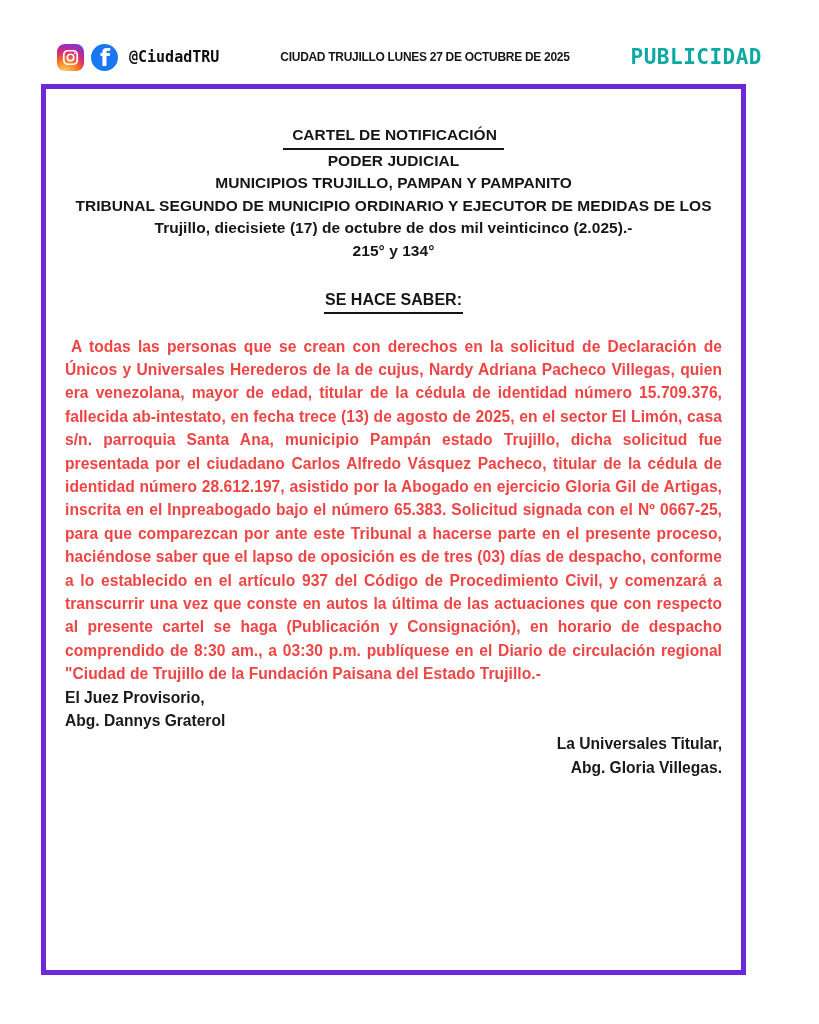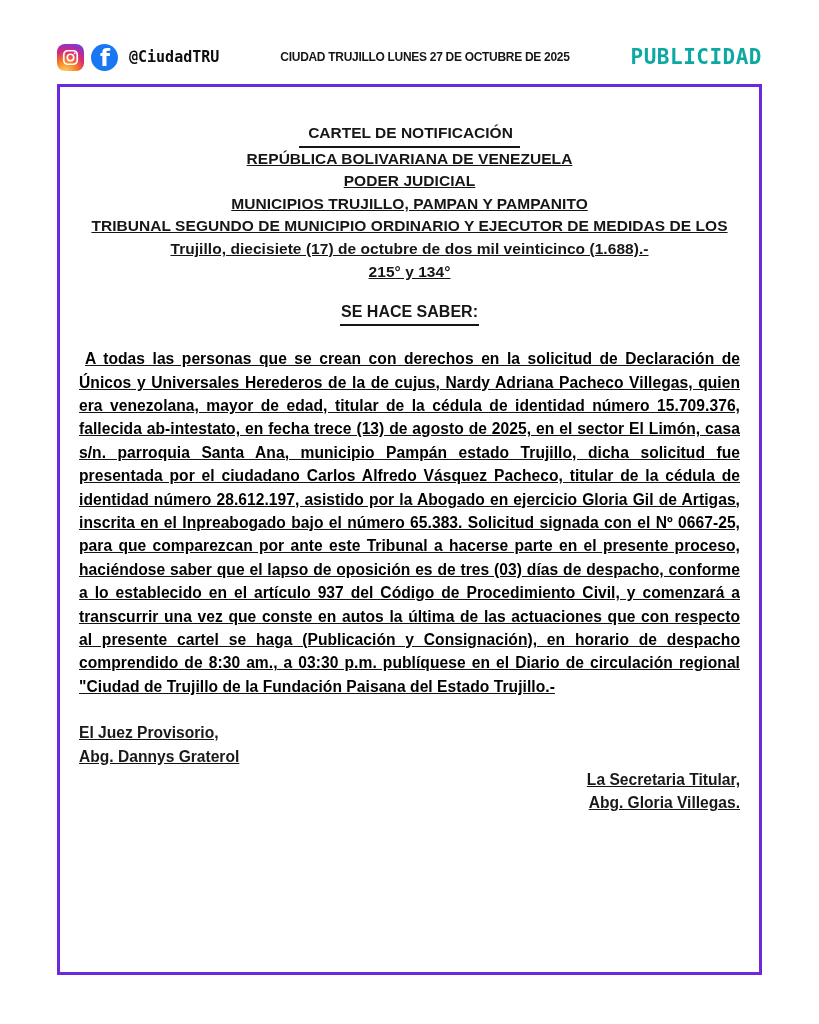--- a/index.html
+++ b/index.html
@@ -77,69 +77,67 @@
     font-size: 21px;
     letter-spacing: 0.5px;
     color: #0ca9a2;
     white-space: nowrap;
   }
 
   
   .notice-box {
     position: absolute;
     top: 84px;
-    left: 57px;
+    left: 41px;
     width: 705px;
     height: 891px;
     box-sizing: border-box;
-    border: 3px solid #6d28d9;
+    border: 5px solid #6d28d9;
     background: #ffffff;
     padding: 35px 19px 0 19px;
-    text-decoration: underline;
   }
   .doc-head {
     text-align: center;
     font-weight: bold;
     font-size: 15.5px;
     line-height: 22.6px;
     color: #161616;
     letter-spacing: 0.05px;
   }
   .doc-title-line { text-align: center; font-weight: bold; font-size: 15.5px; line-height: 22.6px; }
   .doc-title {
     display: inline-block;
     border-bottom: 2.5px solid #161616;
     padding: 0 7px 1px 9px;
     color: #161616;
   }
   .subheading-line {
-    margin-top: 18px;
+    margin-top: 26px;
     text-align: center;
     font-weight: bold;
     font-size: 16px;
     line-height: 22px;
   }
   .subheading {
     display: inline-block;
     border-bottom: 2.5px solid #161616;
     padding: 0 1px 1px 1px;
     color: #161616;
   }
   .doc-body {
     margin: 21px 0 0 0;
     text-align: justify;
     text-indent: 6px;
     font-weight: bold;
     font-size: 15.6px;
     line-height: 23.4px;
-    color: #000000;
+    color: #ef4444;
     letter-spacing: 0.05px;
   }
   .sig-left {
-    margin-top: 23px;
     font-weight: bold;
     font-size: 15.6px;
     line-height: 23.4px;
     color: #191919;
   }
   .sig-right {
     margin-top: 0;
     text-align: right;
     font-weight: bold;
     font-size: 15.6px;
@@ -165,34 +163,33 @@
     <div class="handle">@CiudadTRU</div>
   </div>
   <div class="dateline">CIUDAD TRUJILLO LUNES 27 DE OCTUBRE DE 2025</div>
   <div class="publicidad" style="color: rgb(12, 169, 162);">PUBLICIDAD</div>
 </div>
 
 <div class="notice-box">
   <div class="doc-title-line">
     <span class="doc-title">CARTEL DE NOTIFICACIÓN</span>
   </div>
-  <div class="doc-head">REPÚBLICA BOLIVARIANA DE VENEZUELA</div>
   <div class="doc-head">PODER JUDICIAL</div>
   <div class="doc-head">MUNICIPIOS TRUJILLO, PAMPAN Y PAMPANITO</div>
   <div class="doc-head">TRIBUNAL SEGUNDO DE MUNICIPIO ORDINARIO Y EJECUTOR DE MEDIDAS DE LOS</div>
-  <div class="doc-head">Trujillo, diecisiete (17) de octubre de dos mil veinticinco (1.688).-</div>
+  <div class="doc-head">Trujillo, diecisiete (17) de octubre de dos mil veinticinco (2.025).-</div>
   <div class="doc-head">215° y 134°</div>
 
   <div class="subheading-line">
     <span class="subheading">SE HACE SABER:</span>
   </div>
 
   <p class="doc-body">A todas las personas que se crean con derechos en la solicitud de Declaración de Únicos y Universales Herederos de la de cujus, Nardy Adriana Pacheco Villegas, quien era venezolana, mayor de edad, titular de la cédula de identidad número 15.709.376, fallecida ab-intestato, en fecha trece (13) de agosto de 2025, en el sector El Limón, casa s/n. parroquia Santa Ana, municipio Pampán estado Trujillo, dicha solicitud fue presentada por el ciudadano Carlos Alfredo Vásquez Pacheco, titular de la cédula de identidad número 28.612.197, asistido por la Abogado en ejercicio Gloria Gil de Artigas, inscrita en el Inpreabogado bajo el número 65.383. Solicitud signada con el Nº 0667-25, para que comparezcan por ante este Tribunal a hacerse parte en el presente proceso, haciéndose saber que el lapso de oposición es de tres (03) días de despacho, conforme a lo establecido en el artículo 937 del Código de Procedimiento Civil, y comenzará a transcurrir una vez que conste en autos la última de las actuaciones que con respecto al presente cartel se haga (Publicación y Consignación), en horario de despacho comprendido de 8:30 am., a 03:30 p.m. publíquese en el Diario de circulación regional "Ciudad de Trujillo de la Fundación Paisana del Estado Trujillo.-</p>
 
   <div class="sig-left">
     <div>El Juez Provisorio,</div>
     <div>Abg. Dannys Graterol</div>
   </div>
   <div class="sig-right">
-    <div>La Secretaria Titular,</div>
+    <div>La Universales Titular,</div>
     <div>Abg. Gloria Villegas.</div>
   </div>
 </div>
 
 </body></html>

